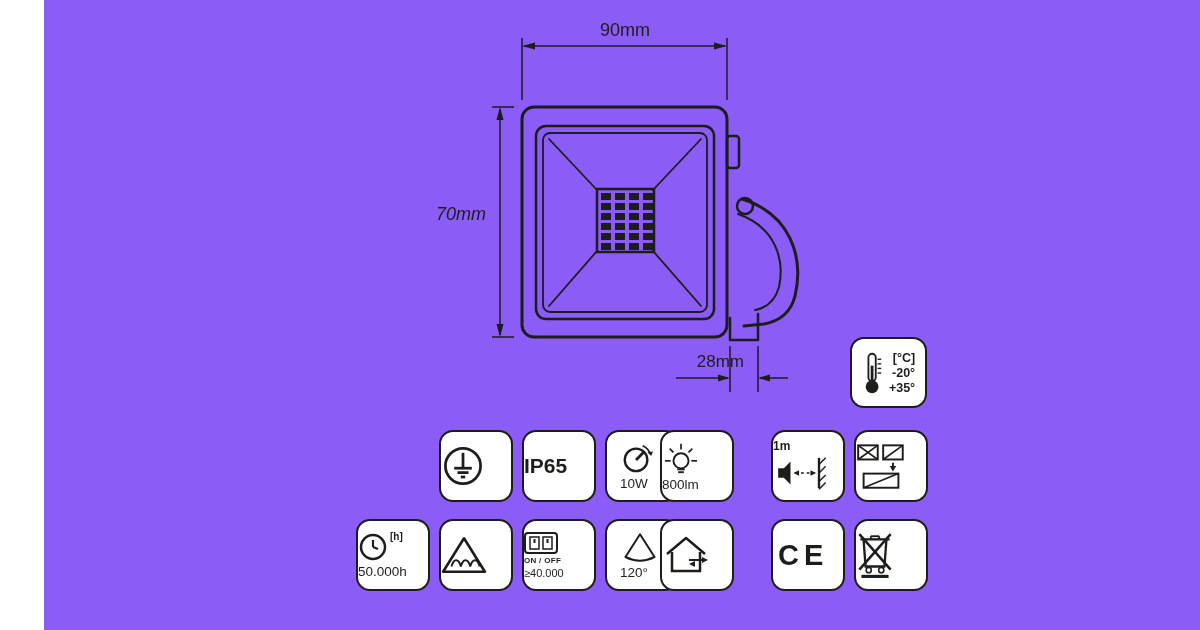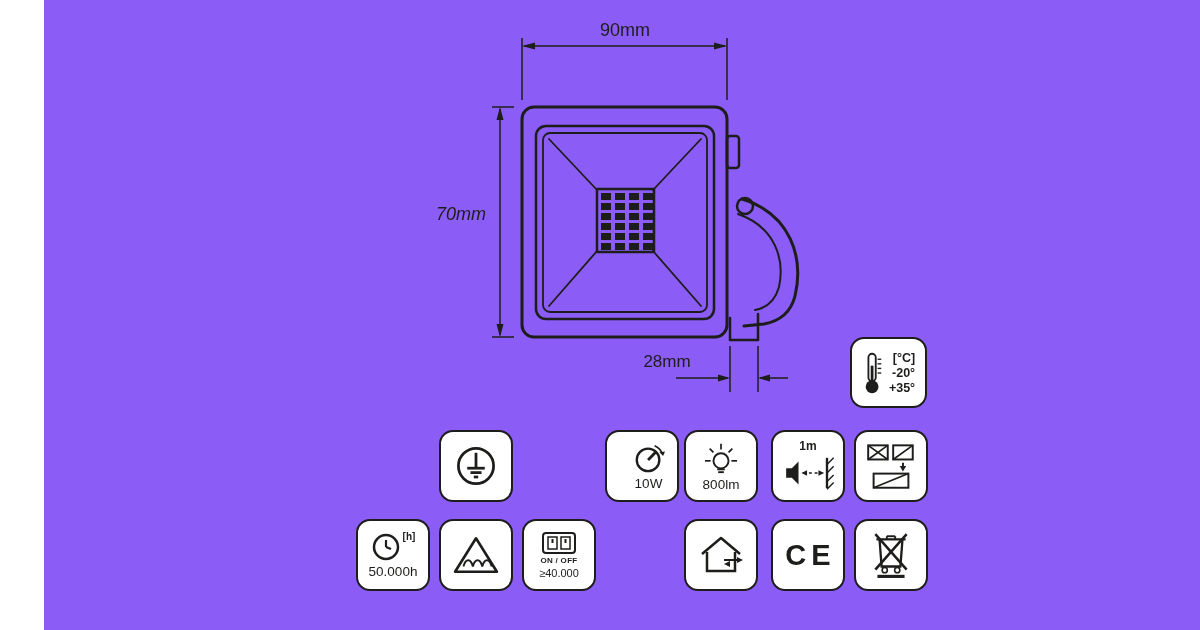--- a/index.html
+++ b/index.html
@@ -2,28 +2,28 @@
 <html><head>
 <meta charset="utf-8">
 <style>
   html,body{margin:0;padding:0;background:#fff;}
   .canvas{position:relative;width:1200px;height:630px;background:#8b5cf6;overflow:hidden;
           font-family:"Liberation Sans",sans-serif;color:#1d1d1b;margin-left:44px;}
   .drawing{position:absolute;left:0;top:0;}
   .dim-label{position:absolute;font-size:18px;color:#1d1d1b;}
   .dim-90{left:540px;top:20px;width:82px;text-align:center;}
   .dim-70{left:386px;top:204px;width:56px;text-align:right;font-style:italic;}
-  .dim-28{left:585px;top:352px;width:76px;text-align:center;font-size:17px;}
+  .dim-28{left:624px;top:352px;width:76px;text-align:right;font-size:17px;}
 
   .badge{position:absolute;width:74px;height:72px;border:2.5px solid #1d1d1b;border-radius:14px;
-         background:#fff;display:flex;flex-direction:column;align-items:center;justify-content:center;
+         background:#fff;display:flex;flex-direction:column;justify-content:center;
          box-sizing:border-box;gap:2px;}
   .r1{top:430px;} .r2{top:519px;}
   .c1{left:312px;} .c2{left:395px;} .c3{left:478px;} .c4{left:561px;padding-left:13px;}
-  .c5{left:640px;} .c6{left:727px;} .c7{left:810px;}
+  .c5{left:616px;} .c6{left:727px;} .c7{left:810px;}
 
   .badge .t-sm{font-size:11px;line-height:12px;}
   .badge .t-md{font-size:13.5px;line-height:15px;}
   .badge .t-xs{font-size:8px;line-height:9px;letter-spacing:.3px;font-weight:bold;}
   .badge .t-bold-lg{font-size:21px;font-weight:bold;}
   .badge .t-ce{font-size:29px;font-weight:bold;letter-spacing:5px;padding-left:5px;}
   .badge .t-1m{font-size:12px;font-weight:bold;line-height:12px;}
 
   .temp-badge{position:absolute;left:806px;top:337px;width:77px;height:71px;border:2.5px solid #1d1d1b;
               border-radius:14px;background:#fff;display:flex;align-items:center;justify-content:center;
@@ -133,20 +133,23 @@
   <div class="badge r1 c2">
     <svg width="44" height="44" viewBox="0 0 40 40">
       <circle cx="20" cy="20" r="16" fill="none" stroke="#1d1d1b" stroke-width="2.5"></circle>
       <line x1="20" y1="8" x2="20" y2="21" stroke="#1d1d1b" stroke-width="2.5"></line>
       <line x1="12" y1="22" x2="28" y2="22" stroke="#1d1d1b" stroke-width="2.5"></line>
       <line x1="15" y1="26" x2="25" y2="26" stroke="#1d1d1b" stroke-width="2.5"></line>
       <line x1="18" y1="30" x2="22" y2="30" stroke="#1d1d1b" stroke-width="2.5"></line>
     </svg>
   </div>
 
+  <div class="badge r1 c3">
+    <span class="t-bold-lg">IP65</span>
+  </div>
 
   <div class="badge r1 c4">
     <svg width="34" height="32" viewBox="0 0 36 34">
       <circle cx="17" cy="19" r="12" fill="none" stroke="#1d1d1b" stroke-width="2.5"></circle>
       <line x1="17" y1="19" x2="25" y2="11" stroke="#1d1d1b" stroke-width="3"></line>
       <path d="M24,4 A16 16 0 0 1 32,12" fill="none" stroke="#1d1d1b" stroke-width="2"></path>
       <polygon points="33,15 29,11 35,10" fill="#1d1d1b"></polygon>
     </svg>
     <span class="t-md">10W</span>
   </div>
@@ -218,20 +221,26 @@
       <rect x="1" y="1" width="32" height="20" rx="3" fill="none" stroke="#1d1d1b" stroke-width="2"></rect>
       <rect x="6" y="5" width="9" height="12" fill="none" stroke="#1d1d1b" stroke-width="1.5"></rect>
       <rect x="19" y="5" width="9" height="12" fill="none" stroke="#1d1d1b" stroke-width="1.5"></rect>
       <rect x="9.5" y="7" width="2" height="4" fill="#1d1d1b"></rect>
       <rect x="22.5" y="7" width="2" height="4" fill="#1d1d1b"></rect>
     </svg>
     <span class="t-xs">ON / OFF</span>
     <span class="t-sm">≥40.000</span>
   </div>
 
+  <div class="badge r2 c4">
+    <svg width="40" height="32" viewBox="0 0 44 34">
+      <path d="M22,3 L6,28 Q22,36 38,28 Z" fill="none" stroke="#1d1d1b" stroke-width="2.2" stroke-linejoin="round"></path>
+    </svg>
+    <span class="t-md">120°</span>
+  </div>
 
   <div class="badge r2 c5">
     <svg width="48" height="44" viewBox="0 0 48 44">
       <path d="M5,21 L24,5 L43,21" fill="none" stroke="#1d1d1b" stroke-width="2.5" stroke-linejoin="round"></path>
       <path d="M10,19 V38 H38 V19" fill="none" stroke="#1d1d1b" stroke-width="2.5"></path>
       <line x1="27" y1="27" x2="43" y2="27" stroke="#1d1d1b" stroke-width="2"></line>
       <polygon points="46,27 40,24 40,30" fill="#1d1d1b"></polygon>
       <polygon points="27,31 33,28 33,34" fill="#1d1d1b"></polygon>
       <line x1="30" y1="31" x2="44" y2="31" stroke="#1d1d1b" stroke-width="0"></line>
     </svg>

